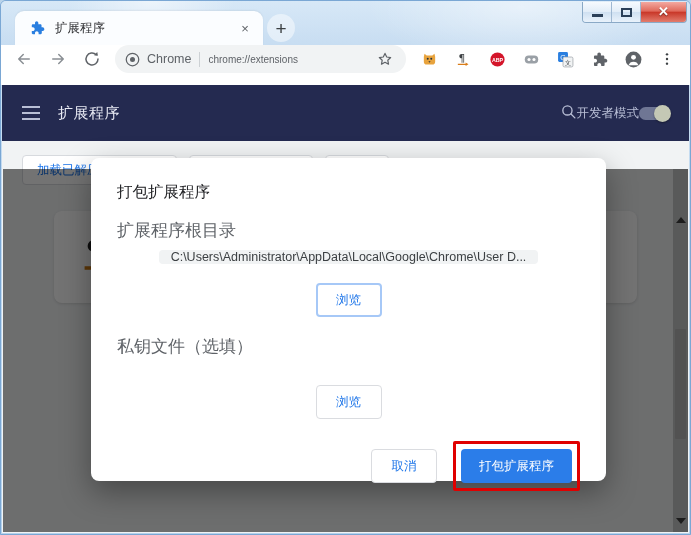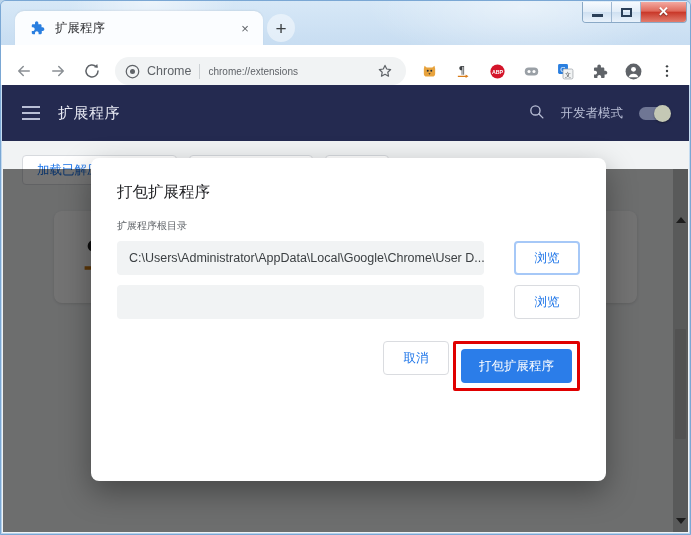--- a/index.html
+++ b/index.html
@@ -64,21 +64,21 @@
   .newtab {
     position: absolute; left: 266px; top: 3px; width: 28px; height: 28px;
     border-radius: 50%; background: rgba(255,255,255,.48);
     display: flex; align-items: center; justify-content: center;
     color: #3c4043; font-size: 19px; line-height: 1;
   }
 
   
   .toolbar {
     position: absolute; left: 0; top: 44px; right: 0; height: 40px;
-    background: #ffffff; display: flex; align-items: flex-end; padding: 0 6px;
+    background: #ffffff; display: flex; align-items: flex-start; padding: 0 6px;
   }
   .tb-icon {
     width: 28px; height: 28px; display: flex; align-items: center; justify-content: center;
     color: #5f6368; flex: 0 0 auto; margin: 0 3px;
   }
   .tb-icon.nav { color: #8a8f94; }
   .omnibox {
     flex: 1; height: 28px; background: #f1f3f4; border-radius: 14px;
     display: flex; align-items: center; padding: 0 10px; margin: 0 6px;
     min-width: 0;
@@ -94,21 +94,21 @@
   
   .page { position: absolute; left: 1px; top: 84px; right: 1px; bottom: 1px;
           background: #f1f3f4; overflow: hidden; }
   .ext-header {
     height: 56px; background: #242a50; display: flex; align-items: center;
     padding: 0 20px; color: #dfe2ef;
   }
   .hamburger { width: 18px; margin-right: 18px; }
   .hamburger span { display: block; height: 2px; background: #b9bfd6; margin: 4px 0; }
   .ext-header-title { font-size: 15px; color: #e7e9f3; letter-spacing: .5px; }
-  .ext-header-right { margin-left: auto; display: flex; align-items: center; gap: 16px; }
+  .ext-header-right { margin-left: auto; display: flex; align-items: center; }
   .dev-label { font-size: 12.5px; color: #b9bfd6; }
   .toggle { width: 30px; height: 13px; border-radius: 7px; background: #6f7694; position: relative; }
   .toggle::after { content:""; position:absolute; right:-2px; top:-2px; width:17px; height:17px;
                    border-radius:50%; background:#c4c8b5; box-shadow: 0 1px 2px rgba(0,0,0,.35); }
 
   .ext-toolbar { padding: 14px 20px 0; display: flex; gap: 12px; }
   .pill {
     height: 30px; border: 1px solid #d7dade; border-radius: 4px; background: #fff;
     display: flex; align-items: center; padding: 0 14px; font-size: 12.5px; color: #1a73e8;
     white-space: nowrap;
@@ -141,35 +141,35 @@
   .sb-thumb { position: absolute; top: 160px; left: 2px; width: 11px; height: 110px;
               background: rgba(80,80,80,.75); border-radius: 1px; }
 
   .dialog {
     position: absolute; left: 90px; top: 157px; width: 515px; height: 323px;
     background: #fff; border-radius: 8px; box-shadow: 0 11px 30px rgba(0,0,0,.35);
     padding: 24px 26px 0;
   }
   .dlg-title { font-size: 15.5px; color: #202124; margin-bottom: 16px; }
   .dlg-body { font-size: 12.8px; color: #5f6368; line-height: 1.75; margin-bottom: 20px; }
-  .field-label { font-size: 10px; color: #5f6368; margin-bottom: 8px; }
-  .field-row { display: flex; align-items: center; gap: 30px; margin-bottom: 10px; }
+  .field-label { font-size: 17px; color: #5f6368; margin-bottom: 8px; }
+  .field-row { display: flex; align-items: center; gap: 19px; margin-bottom: 18px; flex-direction: column; }
   .field-input {
     flex: 1; height: 34px; background: #f1f3f4; border-radius: 4px;
     display: flex; align-items: center; padding: 0 12px; font-size: 12.5px;
     color: #3c4043; white-space: nowrap; overflow: hidden;
   }
   .browse-btn {
     width: 66px; height: 34px; border-radius: 4px; display: flex;
     align-items: center; justify-content: center; font-size: 12.5px; color: #1a73e8;
     border: 1px solid #dadce0; background: #fff;
   }
   .browse-btn.focused { border: 2px solid #a6c8f7; }
-  .dlg-actions { display: flex; justify-content: flex-end; align-items: flex-start;
-                 gap: 4px; margin-top: 22px; }
+  .dlg-actions { display: flex; justify-content: flex-end; align-items: center;
+                 gap: 16px; margin-top: 22px; }
   .btn-cancel {
     width: 66px; height: 34px; border: 1px solid #dadce0; border-radius: 4px;
     background: #fff; color: #1a73e8; font-size: 12.5px;
     display: flex; align-items: center; justify-content: center;
   }
   .highlight-box { border: 3px solid #e00000; padding: 5px; border-radius: 2px; }
   .btn-primary {
     height: 34px; border-radius: 4px; background: #2b7de9; color: #fff;
     font-size: 12.5px; display: flex; align-items: center; justify-content: center;
     padding: 0 18px;
@@ -357,20 +357,21 @@
 
     <div class="dialog">
       <div class="dlg-title">打包扩展程序</div>
 
       <div class="field-label">扩展程序根目录</div>
       <div class="field-row">
         <span class="field-input">C:\Users\Administrator\AppData\Local\Google\Chrome\User D...</span>
         <span class="browse-btn focused">浏览</span>
       </div>
 
+      <div class="field-label">私钥文件（选填）</div>
       <div class="field-row">
         <span class="field-input" title=""></span>
         <span class="browse-btn">浏览</span>
       </div>
 
       <div class="dlg-actions">
         <span class="btn-cancel">取消</span>
         <span class="highlight-box">
           <span class="btn-primary">打包扩展程序</span>
         </span>

